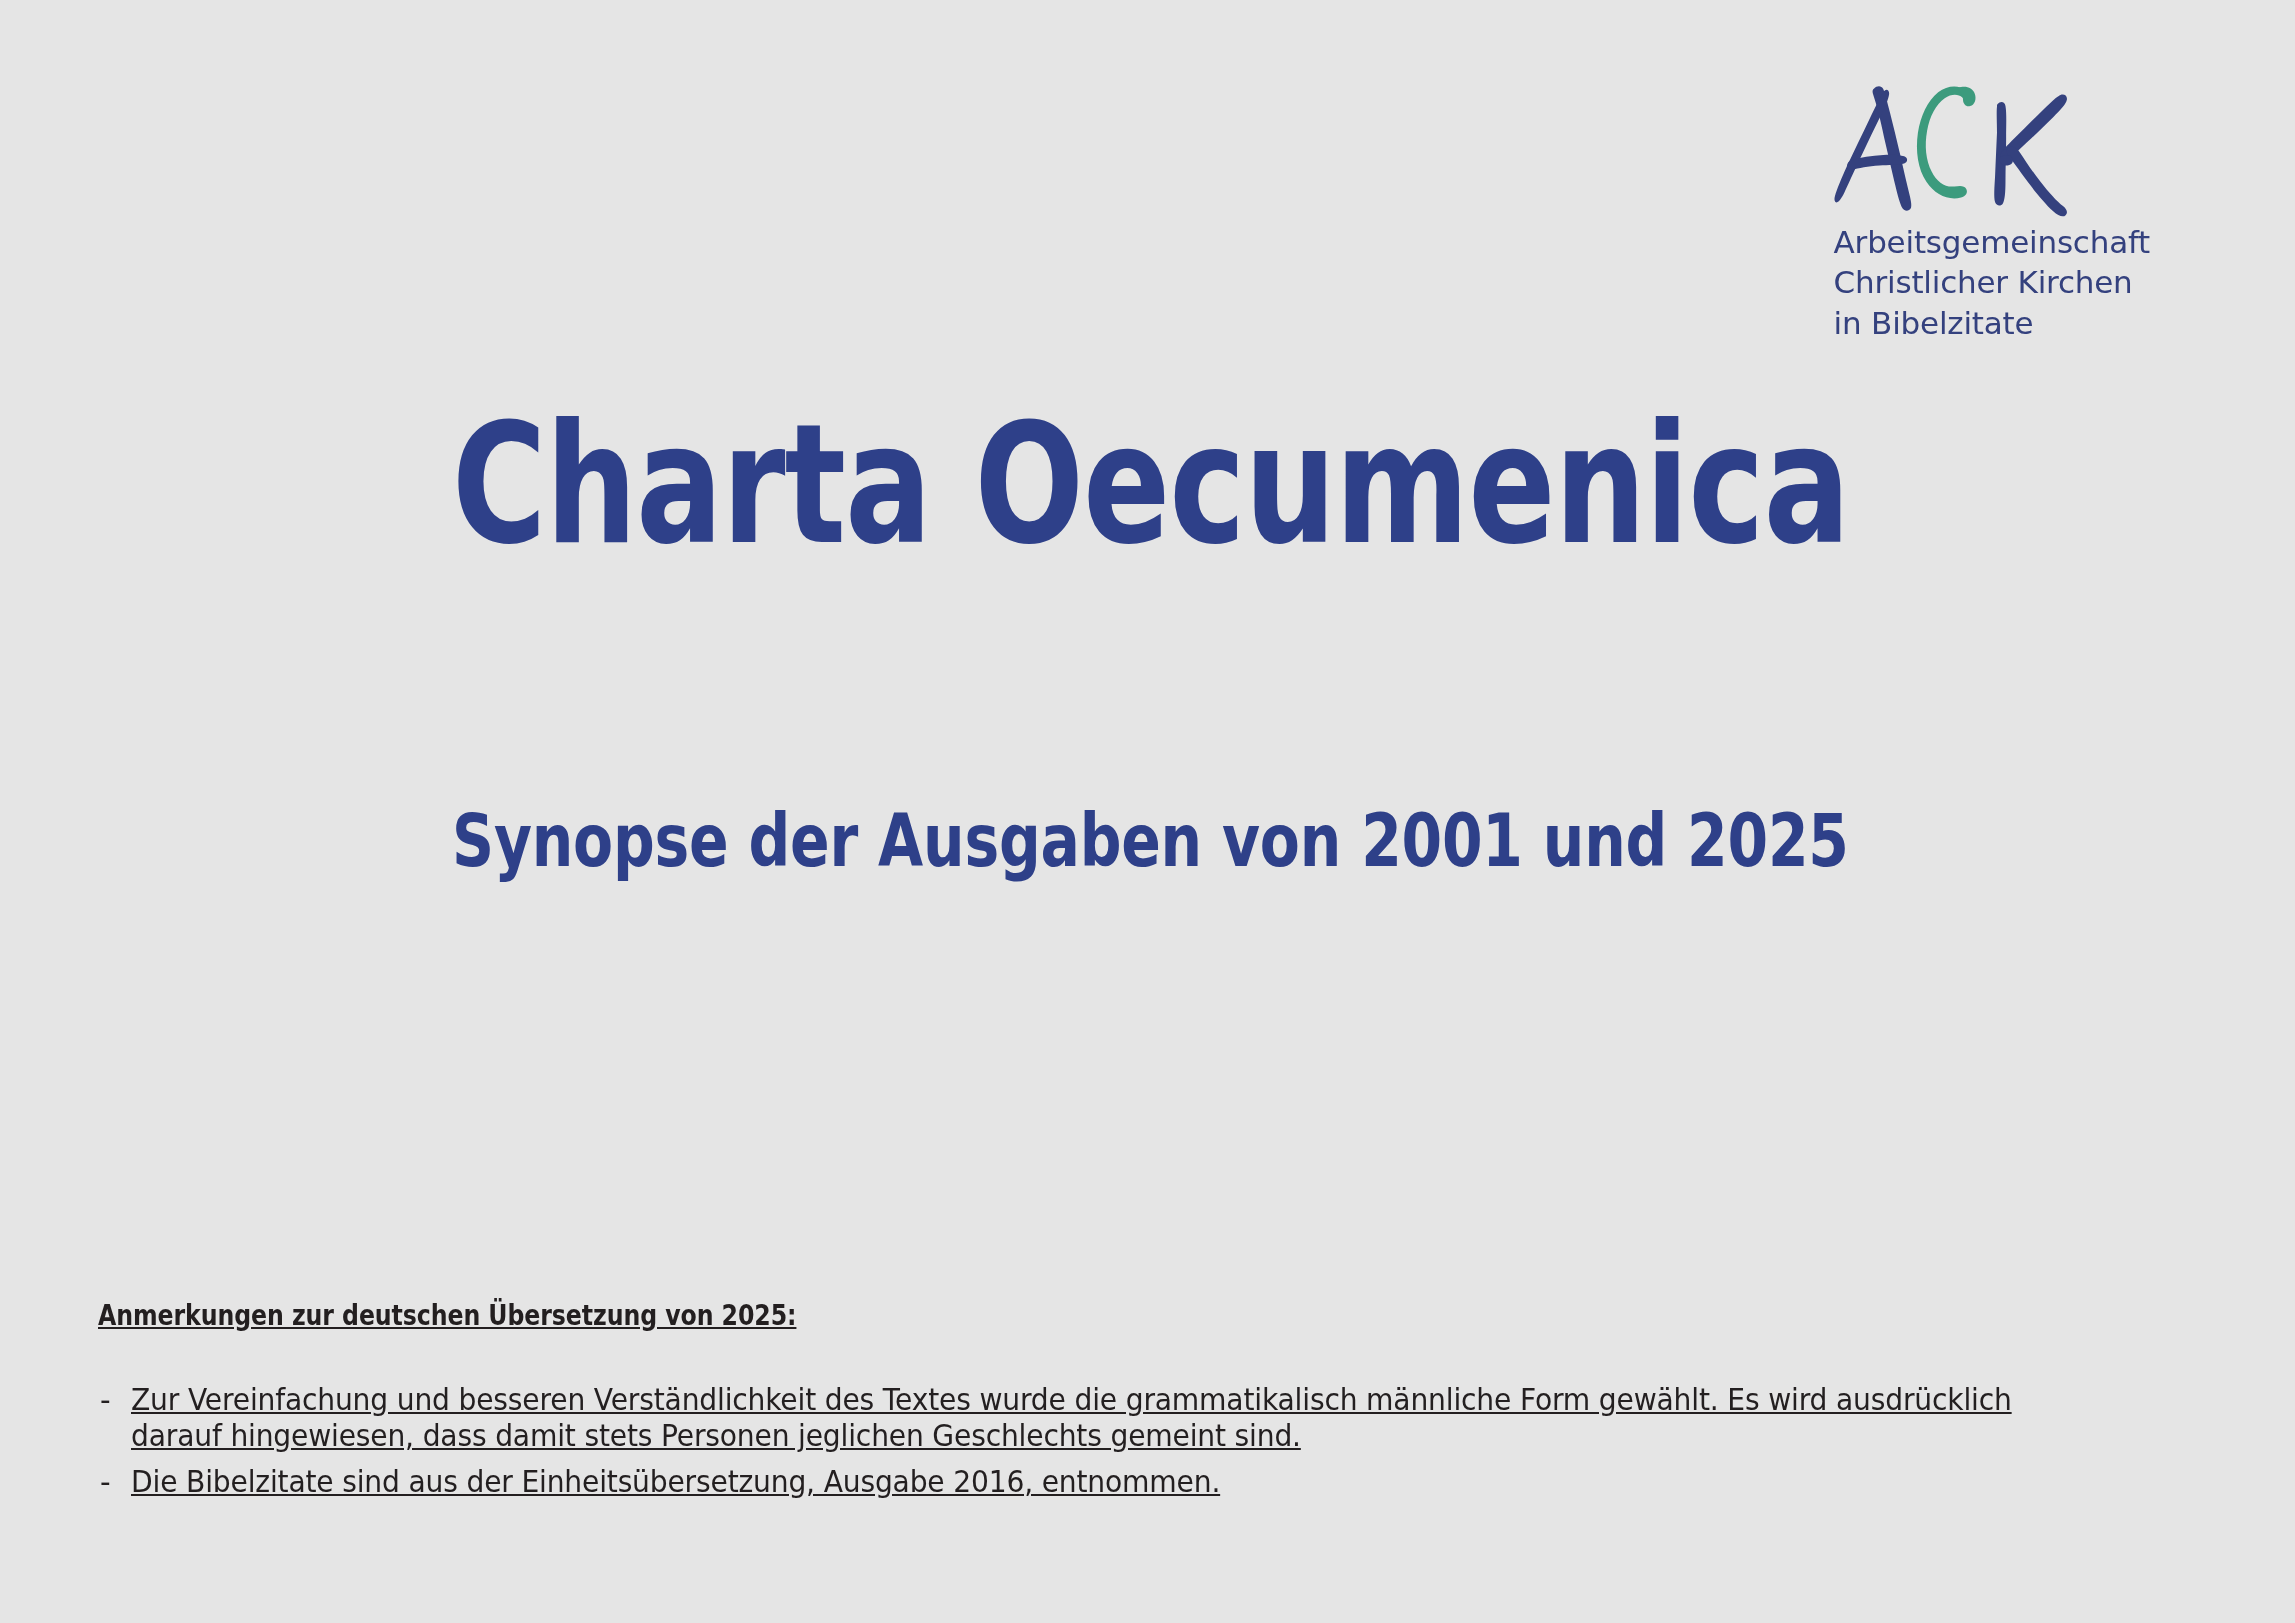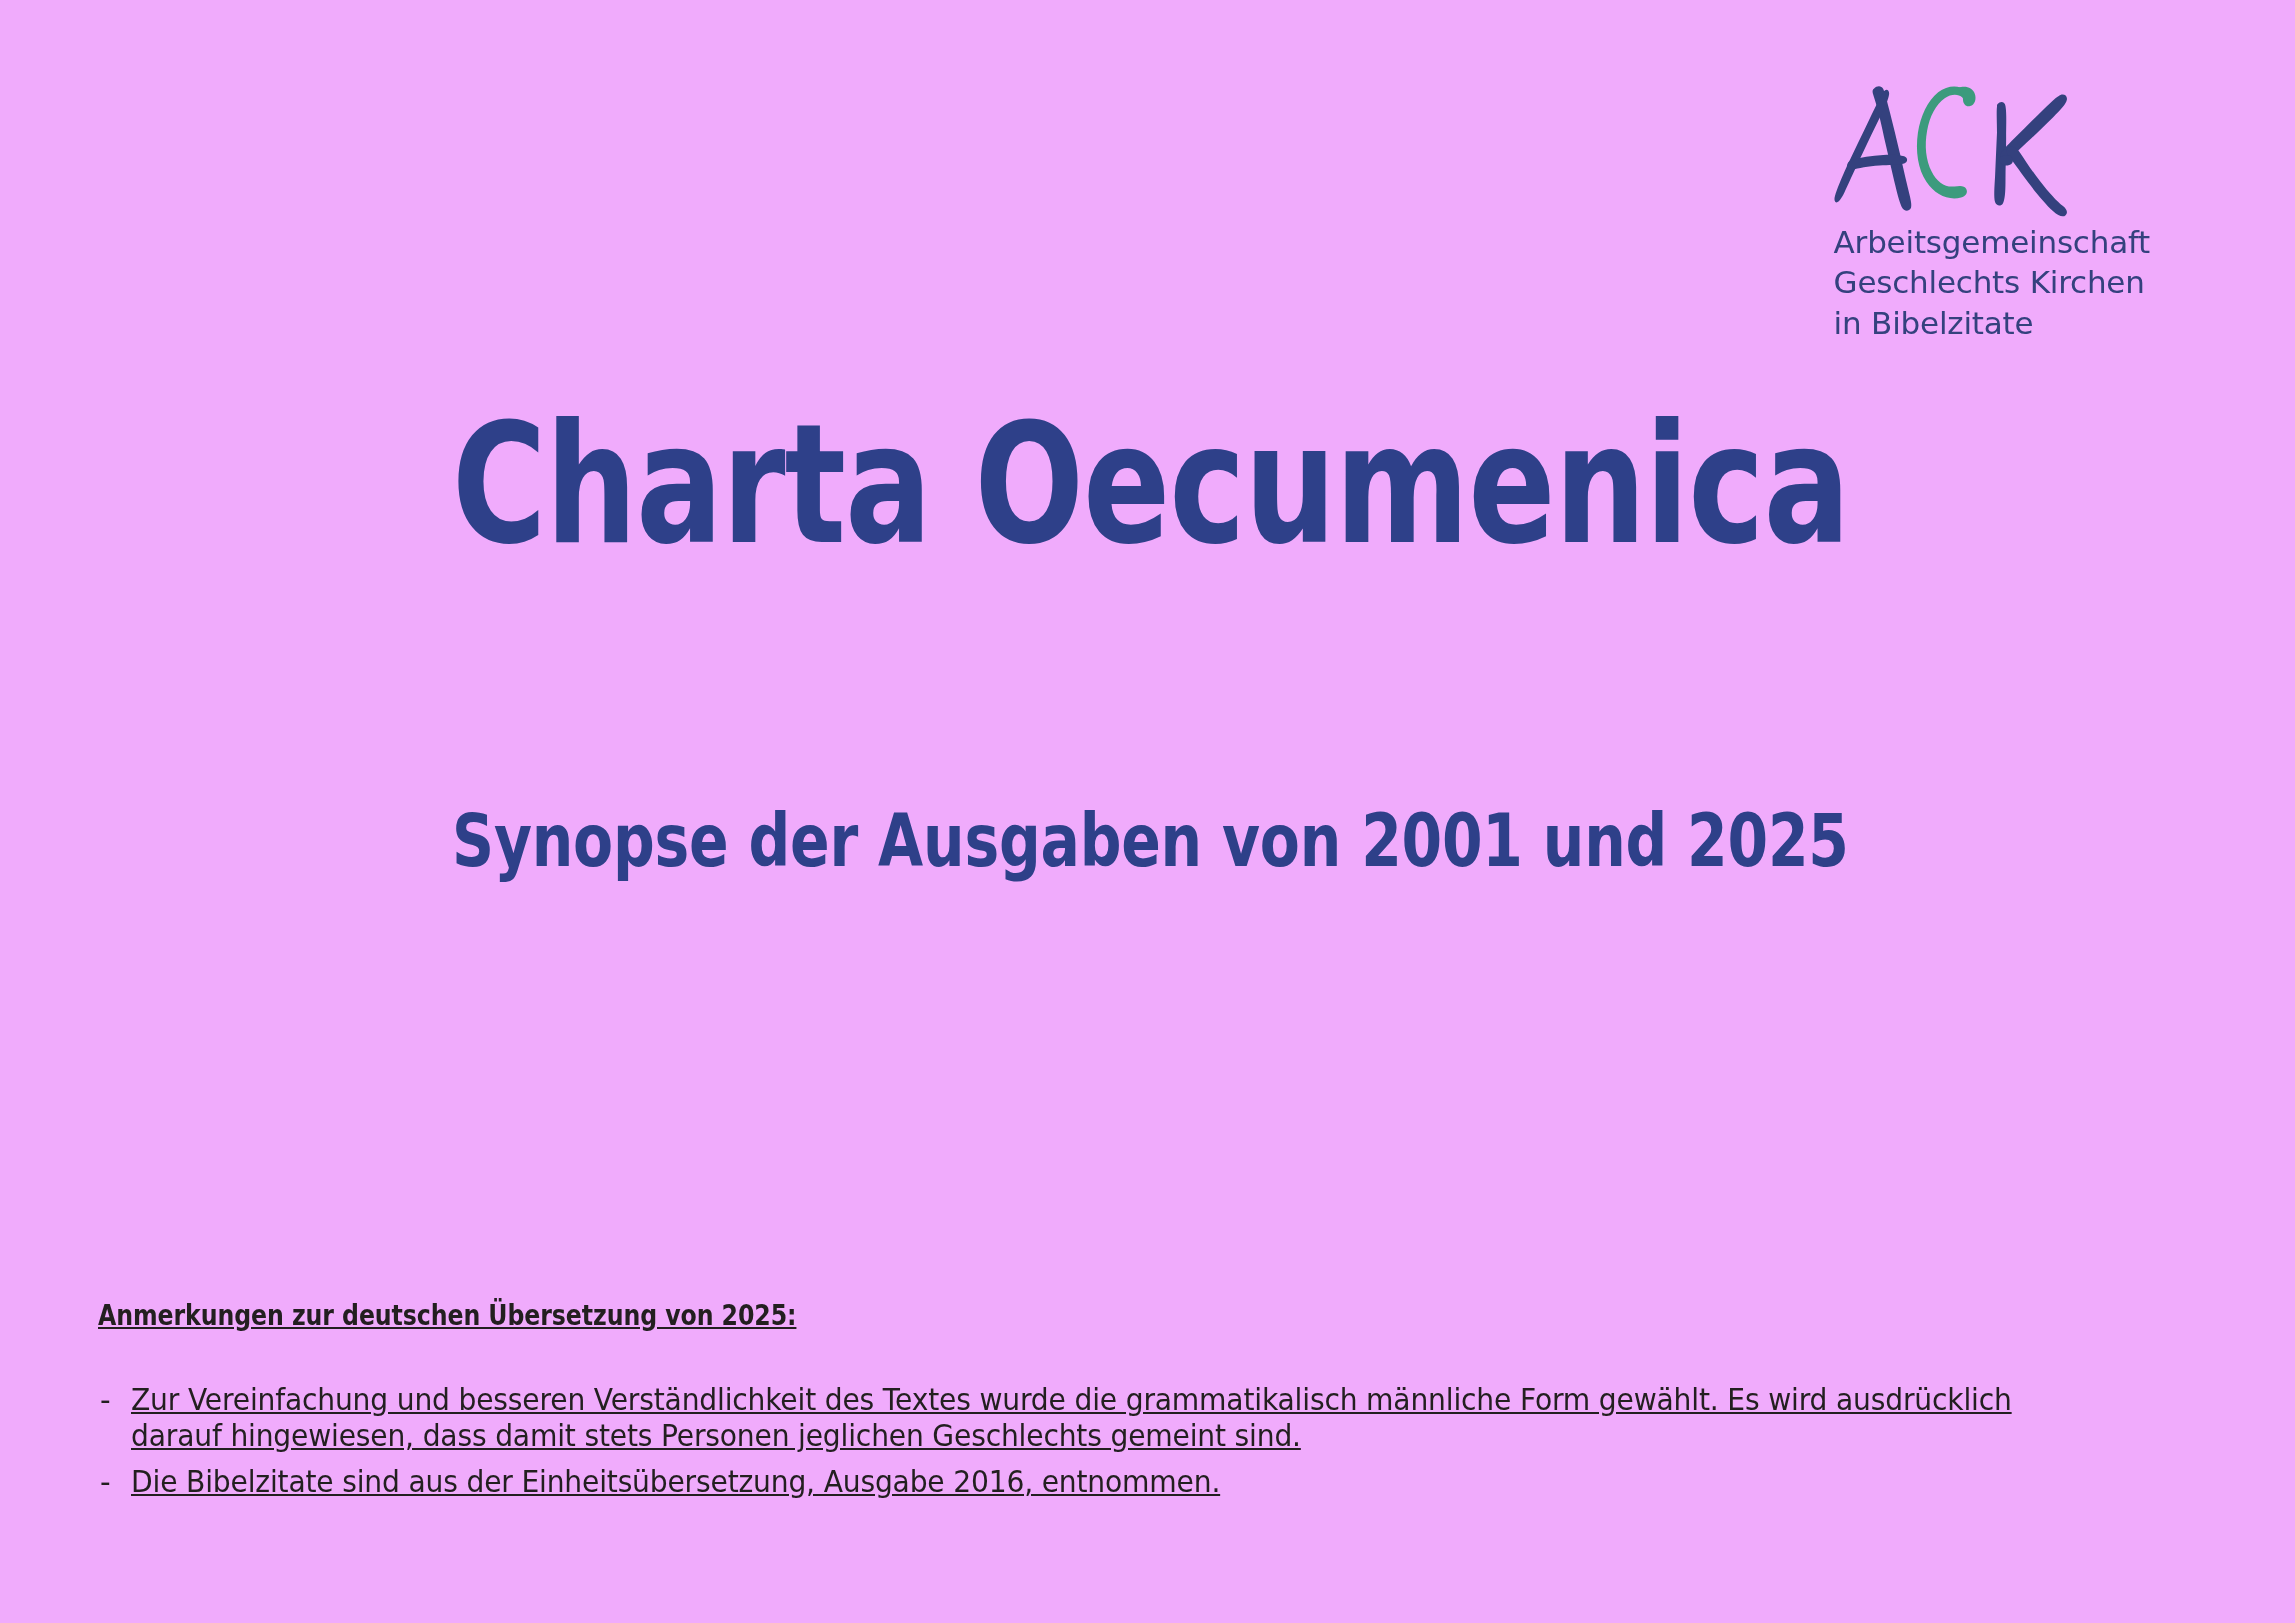--- a/index.html
+++ b/index.html
@@ -6,21 +6,21 @@
   html, body {
     margin: 0;
     padding: 0;
     background: #ffffff;
   }
 
   #page {
     position: relative;
     width: 2295px;
     height: 1623px;
-    background: #f0abfc;
+    background: #e5e5e5;
     overflow: hidden;
     font-family: "Liberation Sans", "DejaVu Sans", sans-serif;
     -webkit-font-smoothing: antialiased;
   }
 
   
   #logo {
     position: absolute;
     left: 1831px;
     top: 79px;
@@ -203,21 +203,21 @@
                    C361 199, 363 204, 359 208 C355 212, 348 209, 340 202 C328 191, 314 174, 301 157
                    C288 139, 277 124, 271 116 C268 111, 268 107, 272 105 Z"></path>
 
           <path d="M261 118 C268 114, 276 116, 278 122 C280 128, 274 133, 266 132 C258 131, 255 122, 261 118 Z"></path>
         </g>
       </svg>
     </div>
 
     <div id="logo-wordmark">
       <span class="wm-line">Arbeitsgemeinschaft</span>
-      <span class="wm-line">Geschlechts Kirchen</span>
+      <span class="wm-line">Christlicher Kirchen</span>
       <span class="wm-line">in Bibelzitate</span>
     </div>
   </div>
 
   <div id="title-block">
     <div id="main-title">Charta Oecumenica</div>
     <div id="subtitle">Synopse der Ausgaben von 2001 und 2025</div>
   </div>
 
   <div id="notes">

